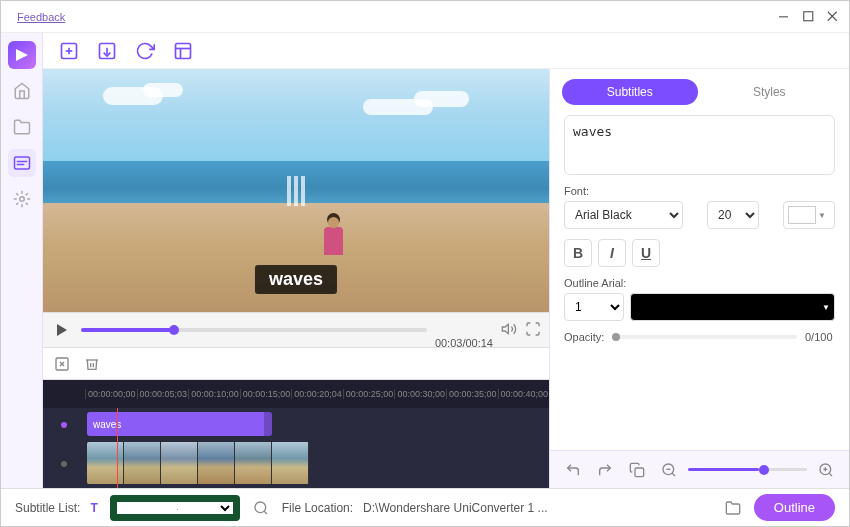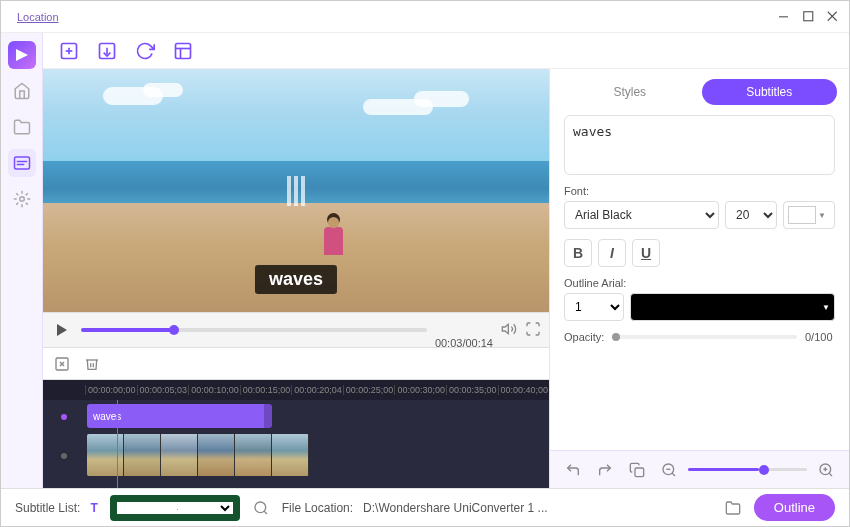--- a/index.html
+++ b/index.html
@@ -57,21 +57,21 @@
     .progress-thumb { width: 10px; height: 10px; background: #7c4dff; border-radius: 50%; position: absolute; top: -3px; left: 27%; transform: translateX(-50%); }
     .timecode-display { font-size: 11px; color: #555; white-space: nowrap; margin-top: 26px; }
     .volume-icon { color: #888; cursor: pointer; font-size: 14px; }
     .fullscreen-btn { color: #888; cursor: pointer; }
 
     
     .timeline-section { height: 140px; background: #2a2a3e; display: flex; flex-direction: column; }
     .timeline-toolbar { height: 32px; background: #fff; display: flex; align-items: center; padding: 0 8px; gap: 8px; border-bottom: 1px solid #e0e0e0; }
     .timeline-tool-btn { width: 22px; height: 22px; display: flex; align-items: center; justify-content: center; cursor: pointer; color: #888; }
 
-    .timeline-ruler { height: 20px; background: #1e1e2e; display: flex; align-items: center; overflow: hidden; position: relative; }
+    .timeline-ruler { height: 28px; background: #1e1e2e; display: flex; align-items: center; overflow: hidden; position: relative; }
     .ruler-marks { display: flex; width: 100%; padding-left: 42px; }
     .ruler-mark { flex: 1; text-align: left; font-size: 9px; color: #888; border-left: 1px solid #444; padding-left: 2px; }
 
     .timeline-tracks { flex: 1; display: flex; overflow: hidden; position: relative; }
     .track-labels { width: 42px; background: #2a2a3e; }
     .tracks-area { flex: 1; position: relative; background: #2a2a3e; overflow: hidden; }
 
     .subtitle-track { position: absolute; top: 4px; left: 0; right: 0; height: 26px; }
     .subtitle-clip { position: absolute; left: 2px; top: 0; width: 185px; height: 24px; background: #8b5cf6; border-radius: 3px; display: flex; align-items: center; padding: 0 6px; color: #fff; font-size: 10px; cursor: pointer; }
     .subtitle-clip-end { position: absolute; right: 0; top: 0; width: 8px; height: 100%; background: rgba(0,0,0,0.2); border-radius: 0 3px 3px 0; cursor: ew-resize; }
@@ -87,21 +87,21 @@
     .right-panel { width: 300px; background: #fff; border-left: 1px solid #e8e0f8; display: flex; flex-direction: column; overflow: hidden; }
     .panel-tabs { display: flex; padding: 10px 12px 0; gap: 4px; }
     .panel-tab { flex: 1; text-align: center; padding: 6px 12px; border-radius: 20px; cursor: pointer; font-size: 12px; color: #888; }
     .panel-tab.active { background: #7c4dff; color: #fff; }
 
     .panel-content { flex: 1; padding: 10px 14px; display: flex; flex-direction: column; gap: 10px; overflow-y: auto; }
 
     .subtitle-text-area { border: 1px solid #e0e0e0; border-radius: 6px; padding: 8px; min-height: 60px; font-size: 13px; color: #333; resize: none; width: 100%; }
 
     .field-label { font-size: 11px; color: #555; margin-bottom: 4px; font-weight: 500; }
-    .font-row { display: flex; gap: 6px; align-items: center; }
+    .font-row { display: flex; gap: 24px; align-items: center; }
     .font-select { flex: 1; border: 1px solid #ddd; border-radius: 4px; padding: 4px 6px; font-size: 12px; color: #333; background: #fff; cursor: pointer; height: 28px; }
     .font-size-select { width: 52px; border: 1px solid #ddd; border-radius: 4px; padding: 4px 6px; font-size: 12px; color: #333; background: #fff; cursor: pointer; height: 28px; }
     .color-picker { width: 52px; height: 28px; border: 1px solid #ddd; border-radius: 4px; cursor: pointer; background: #fff; display: flex; align-items: center; padding: 2px 4px; gap: 2px; }
     .color-swatch { width: 28px; height: 18px; background: #ffffff; border: 1px solid #ccc; }
     .color-arrow { font-size: 8px; color: #888; }
 
     .format-row { display: flex; gap: 6px; }
     .format-btn { width: 28px; height: 28px; border: 1px solid #ddd; border-radius: 4px; display: flex; align-items: center; justify-content: center; cursor: pointer; font-weight: bold; color: #555; font-size: 14px; background: #fff; }
 
     .outline-row { display: flex; gap: 6px; align-items: center; }
@@ -135,21 +135,21 @@
     .location-value { font-size: 12px; color: #555; flex: 1; }
     .browse-btn { width: 22px; height: 22px; display: flex; align-items: center; justify-content: center; cursor: pointer; color: #888; }
     .export-btn { background: #a855f7; color: #fff; border: none; border-radius: 20px; padding: 6px 20px; font-size: 13px; cursor: pointer; font-weight: 500; }
   </style>
 </head>
 <body>
 
 <div class="app-window">
 
   <div class="title-bar">
-    <span class="title-bar-feedback">Location</span>
+    <span class="title-bar-feedback">Feedback</span>
     <div class="title-bar-actions">
       <div class="title-bar-btn">
         <svg viewBox="0 0 16 16" width="12" height="12">
             <rect y="7" width="12" height="1.5" fill="#555"></rect>
           </svg>
       </div>
       <div class="title-bar-btn">
         <svg viewBox="0 0 16 16" width="12" height="12">
             <rect x="1" y="1" width="12" height="12" fill="none" stroke="#555" stroke-width="1.5"></rect>
           </svg>
@@ -346,22 +346,22 @@
                     <div class="filmstrip-frame" style="background:linear-gradient(180deg,#b0c8d8 0%,#7098a8 40%,#c8b888 60%,#b09868 100%);"></div>
                   </div>
                 </div>
               </div>
             </div>
           </div>
         </div>
 
         <div class="right-panel">
           <div class="panel-tabs">
+            <div class="panel-tab active">Subtitles</div>
             <div class="panel-tab">Styles</div>
-            <div class="panel-tab active">Subtitles</div>
           </div>
 
           <div class="panel-content">
 
             <textarea class="subtitle-text-area" style="">waves</textarea>
 
             <div>
               <div class="field-label">Font:</div>
               <div class="font-row">
                 <select class="font-select">

